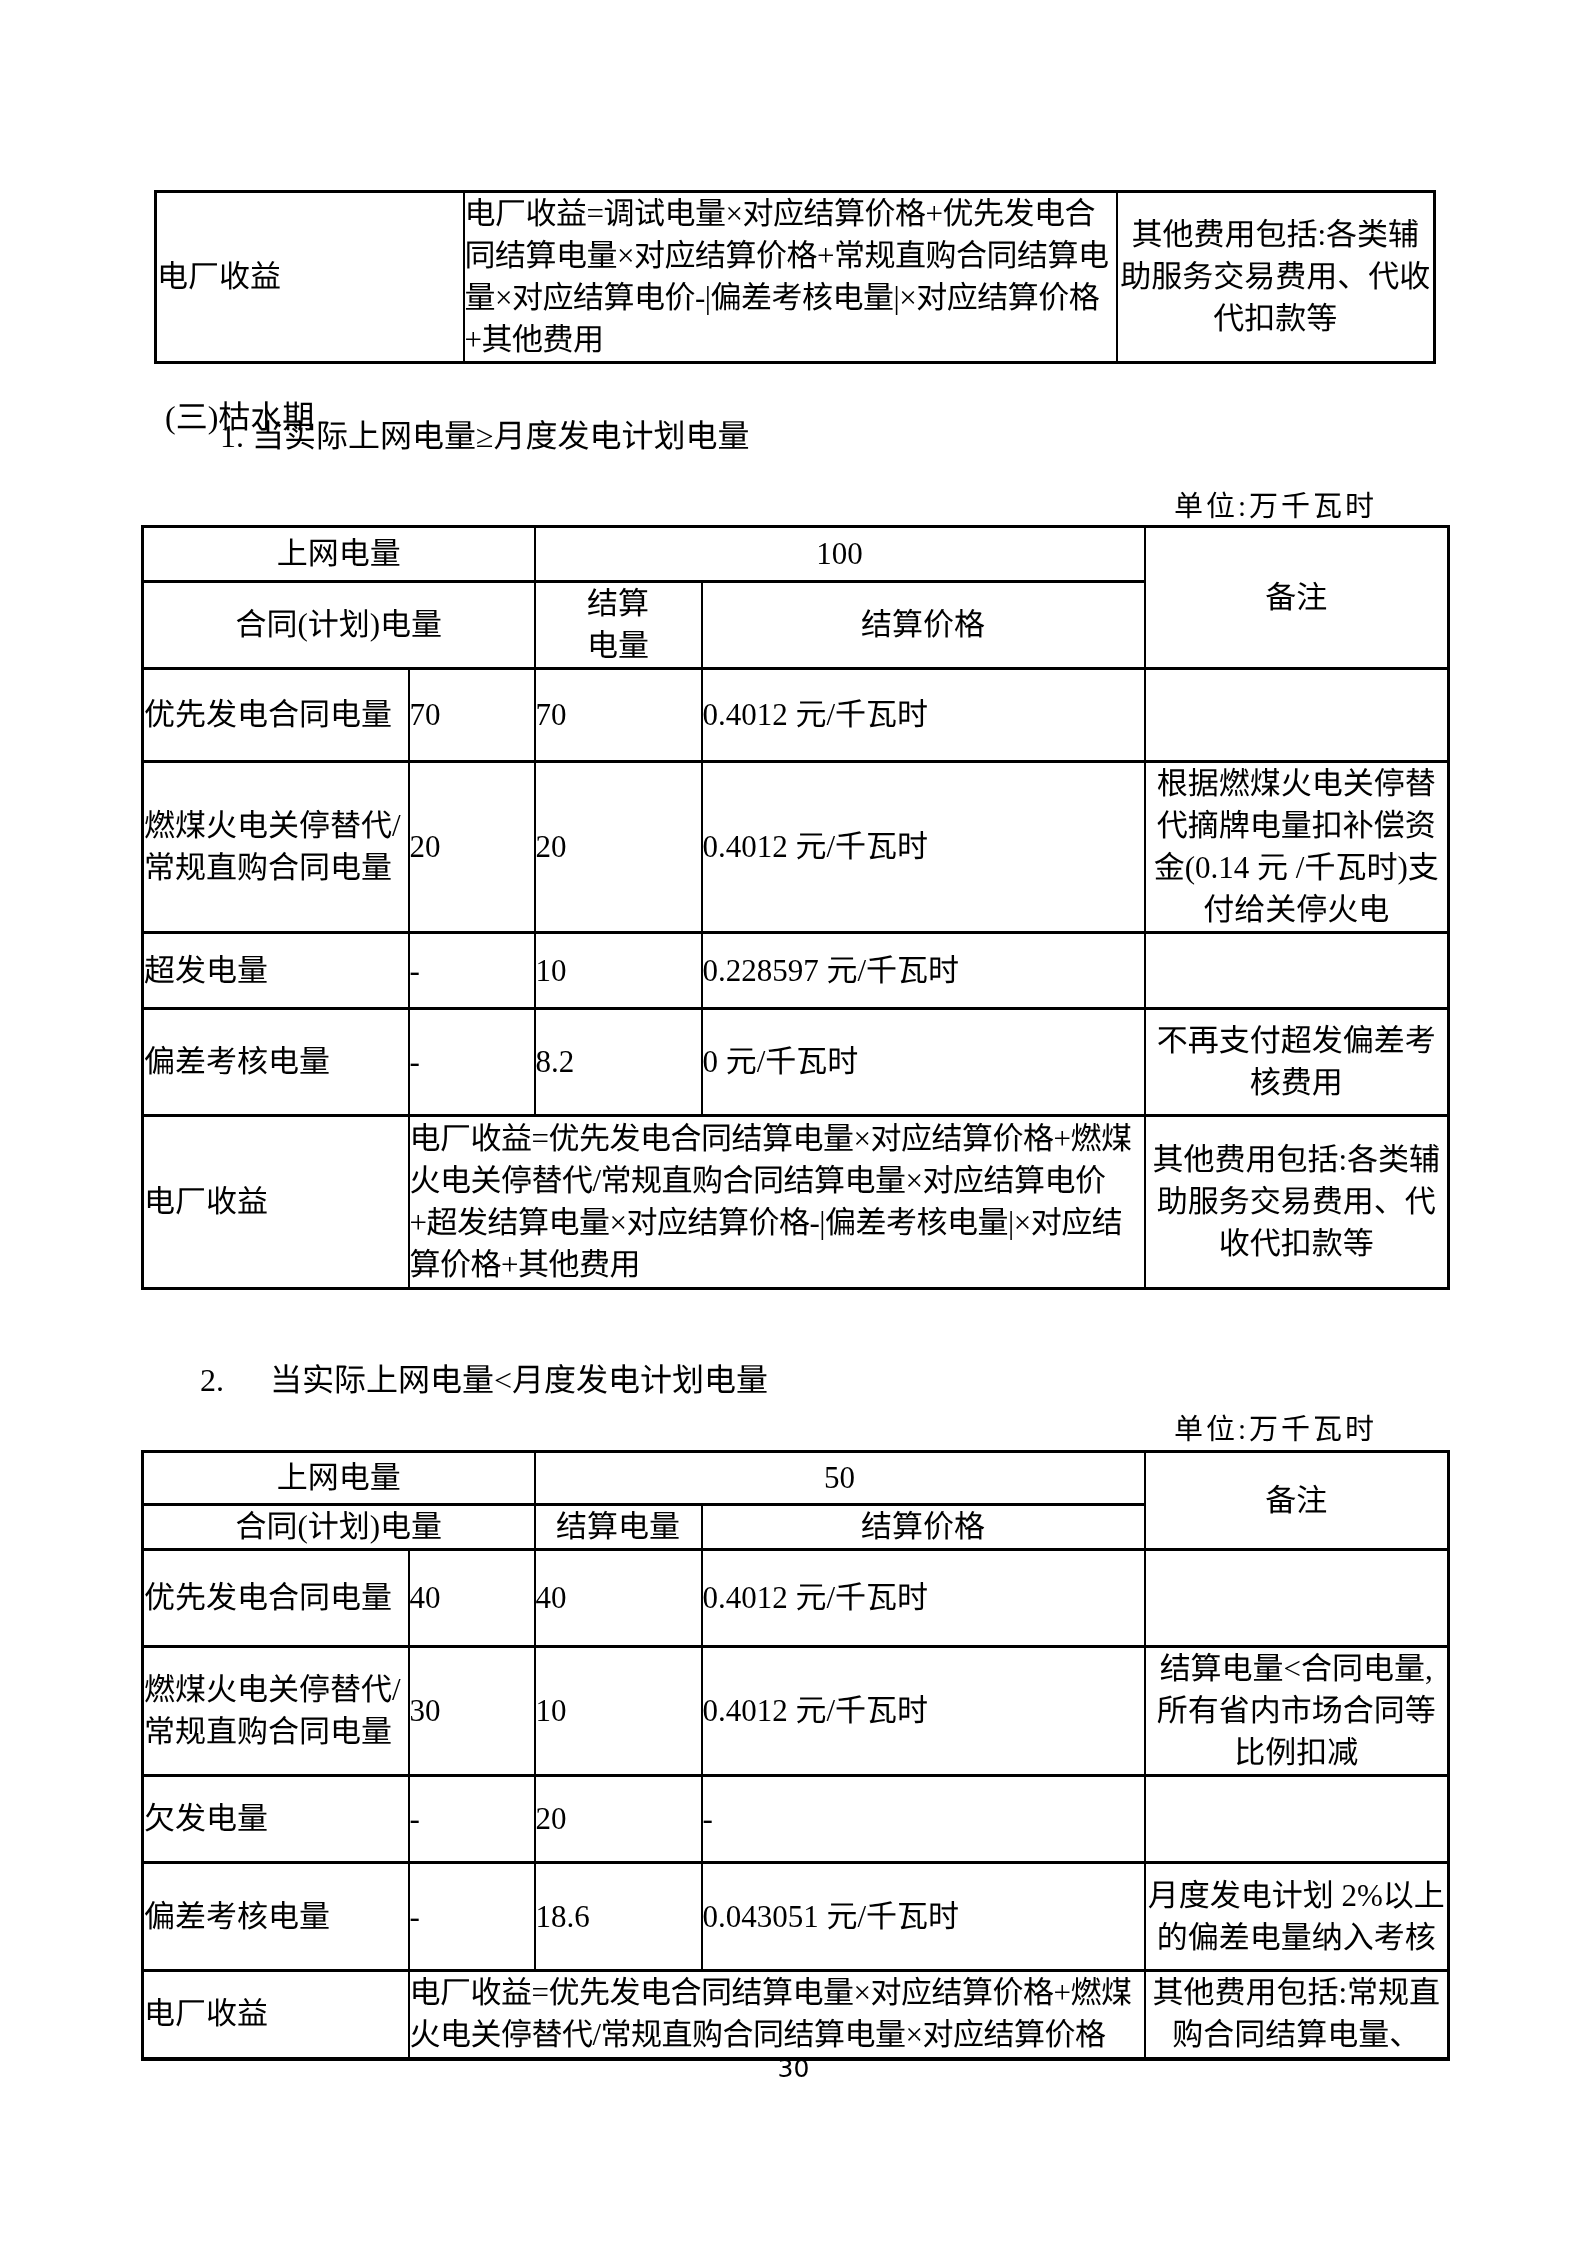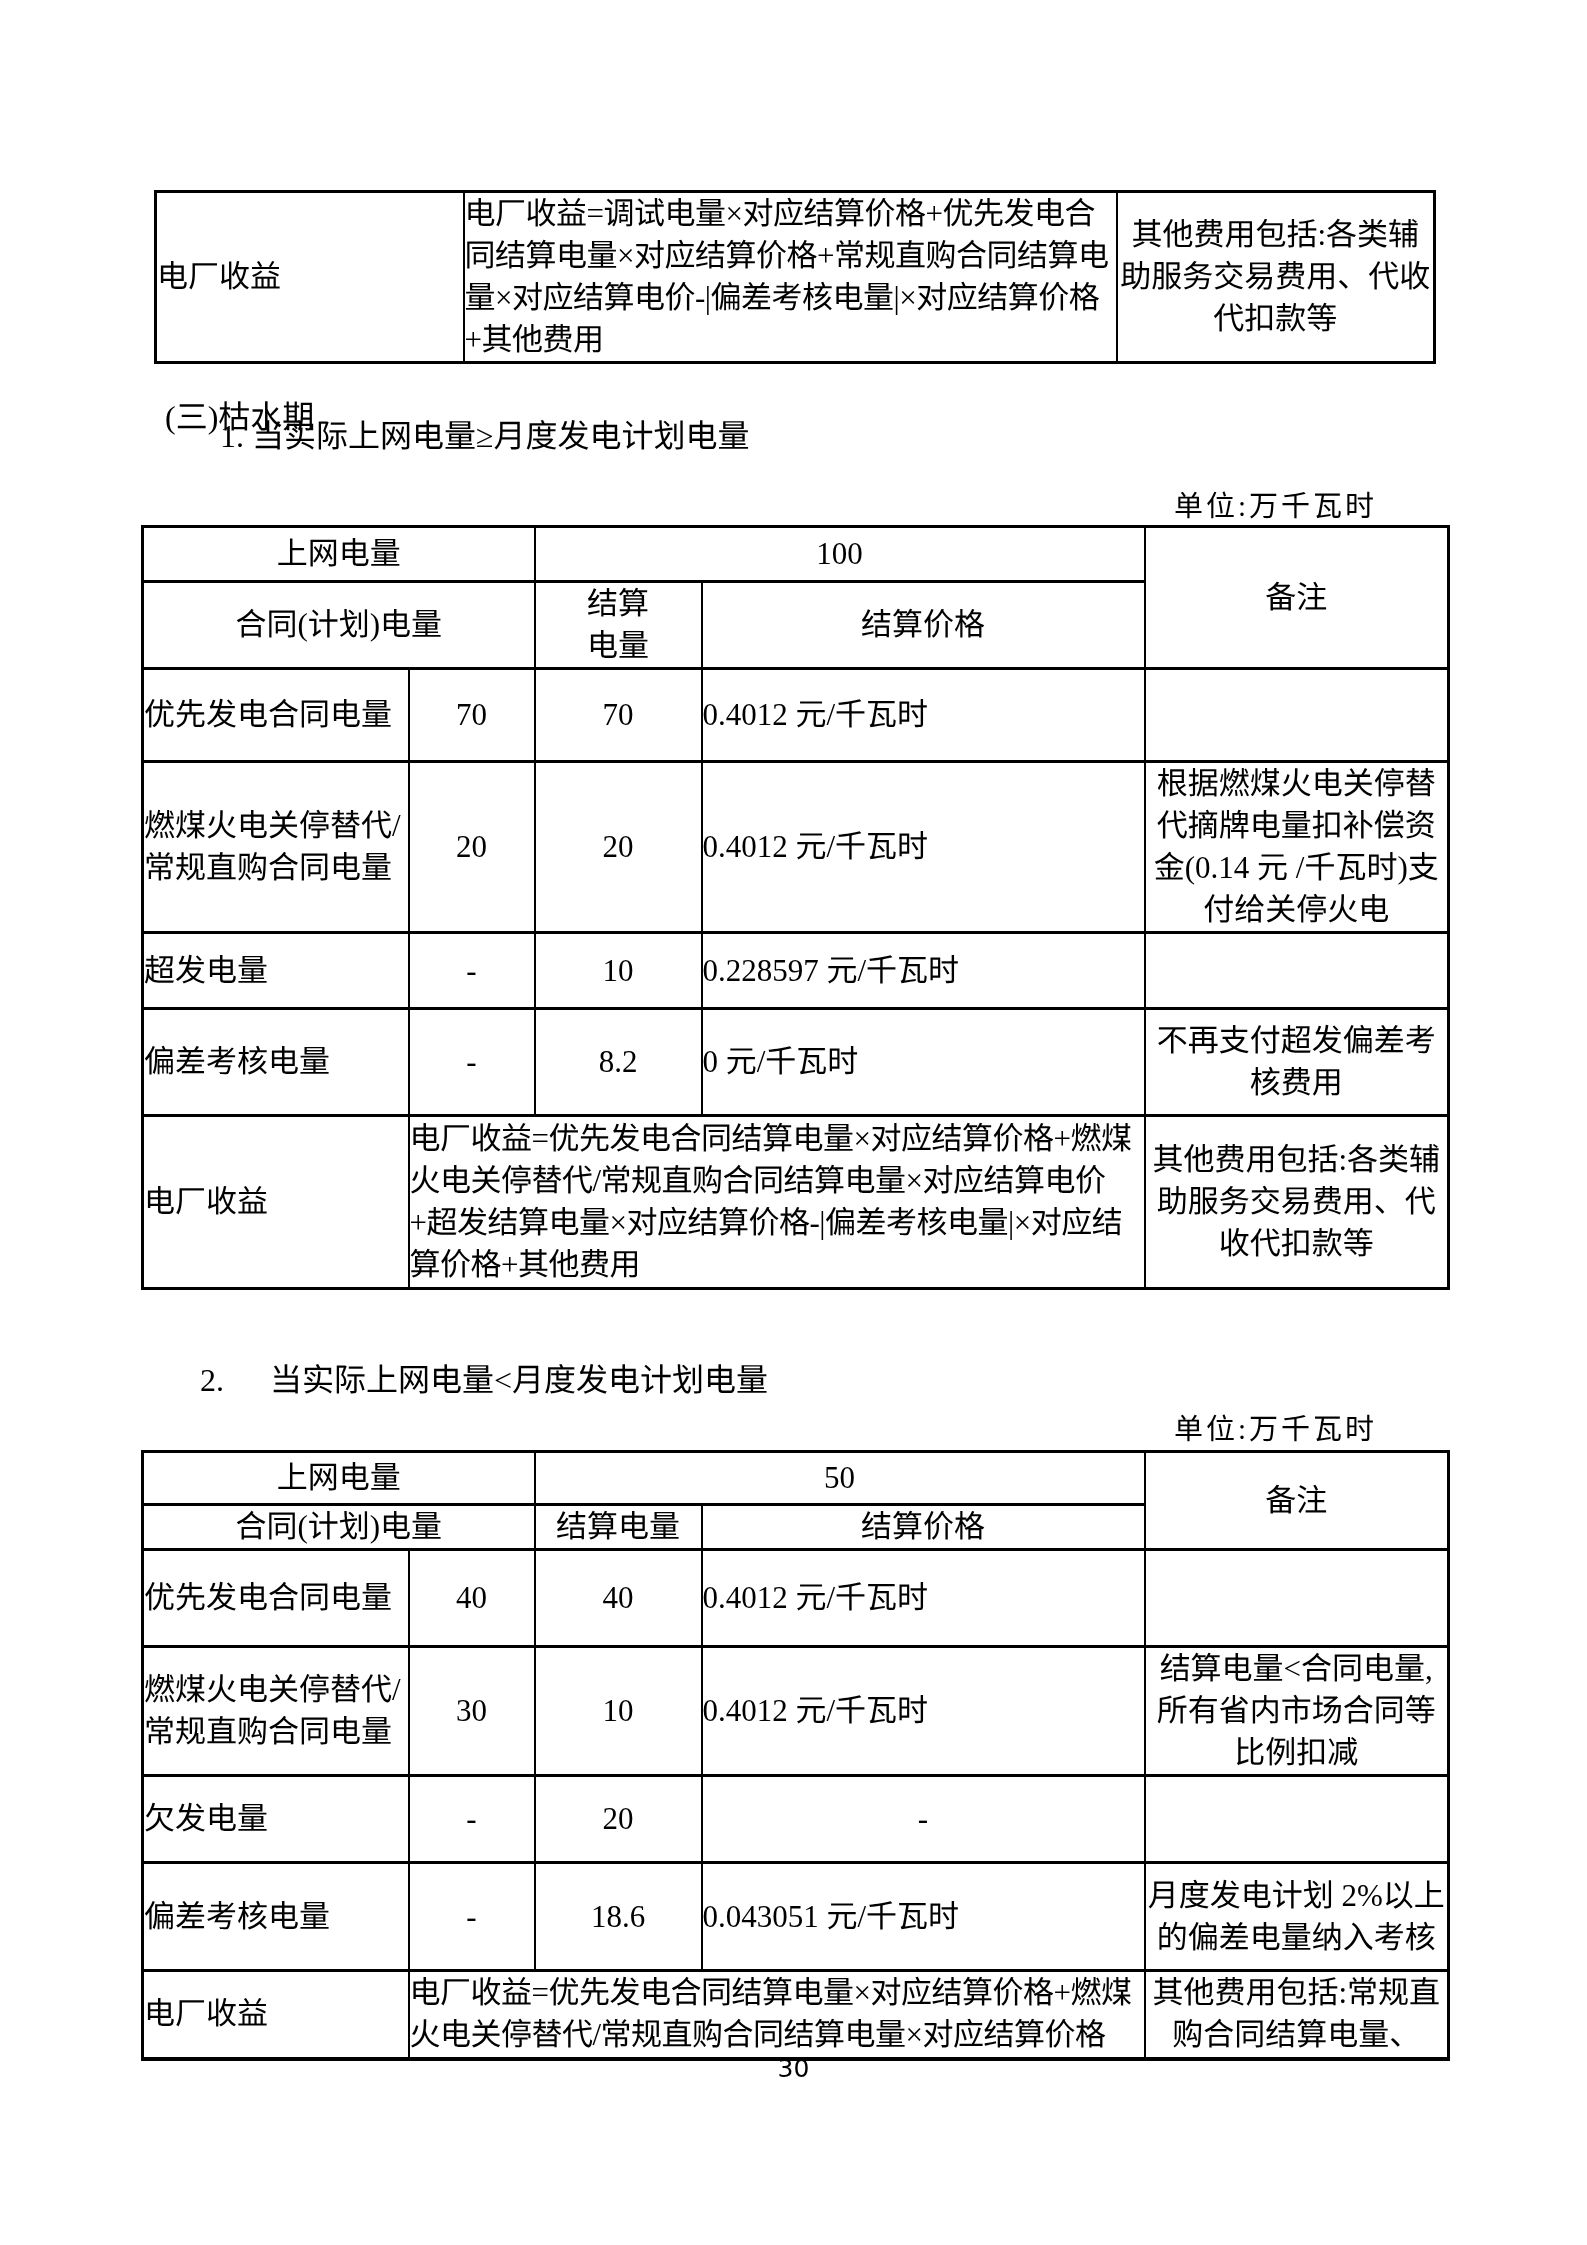--- a/index.html
+++ b/index.html
@@ -12,21 +12,21 @@
     position:absolute;border-collapse:collapse;table-layout:fixed;
     border:3px solid #000;
   }
   .tbl td,.tbl th{
     border:solid #000;border-width:3px 2px;
     font-size:31px;font-weight:normal;line-height:42px;
     vertical-align:middle;overflow:hidden;padding:0;
   }
   .tbl th{text-align:center;}
   .c-label{text-align:left;padding:2px 8px 2px 14px;}
-  .c-num{text-align:center;}
+  .c-num{}
   .c-price{text-align:left;padding:2px 6px 2px 14px;}
   .c-note{text-align:center;padding:3px 8px 3px 16px;}
   .c-formula{text-align:left;padding:3px 6px 3px 14px;letter-spacing:-0.5px;}
   .wrap-narrow span{display:inline-block;width:74px;text-align:center;}
   .heading{position:absolute;font-size:32px;line-height:36px;white-space:nowrap;}
   .unit{position:absolute;right:210px;font-size:29px;letter-spacing:3px;white-space:nowrap;}
   .pageno{
     position:absolute;top:2054px;left:0;width:100%;text-align:center;
     font-size:25px;font-family:"DejaVu Sans","Liberation Sans",sans-serif;
   }

